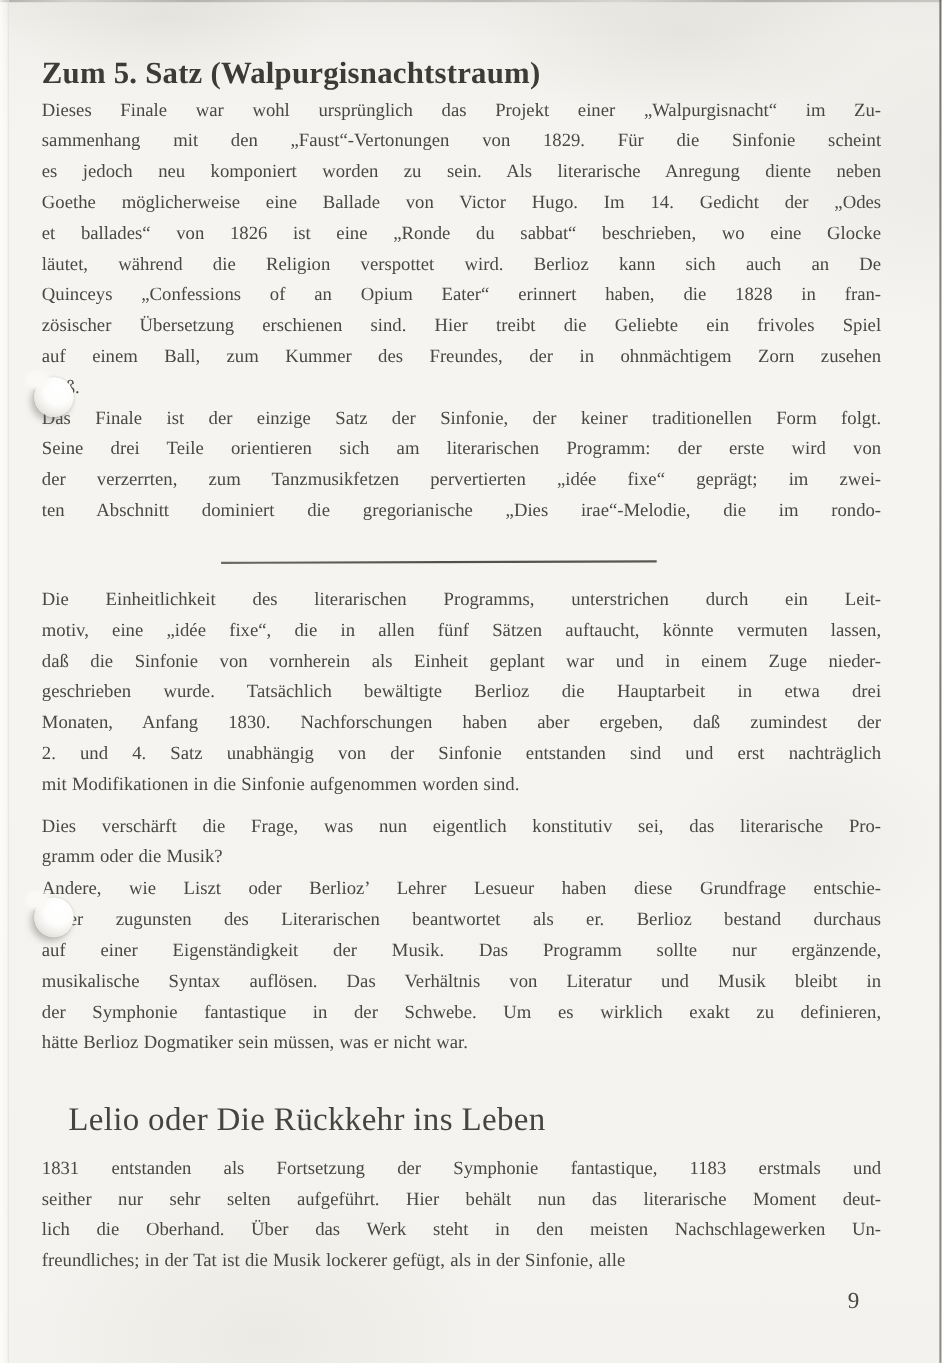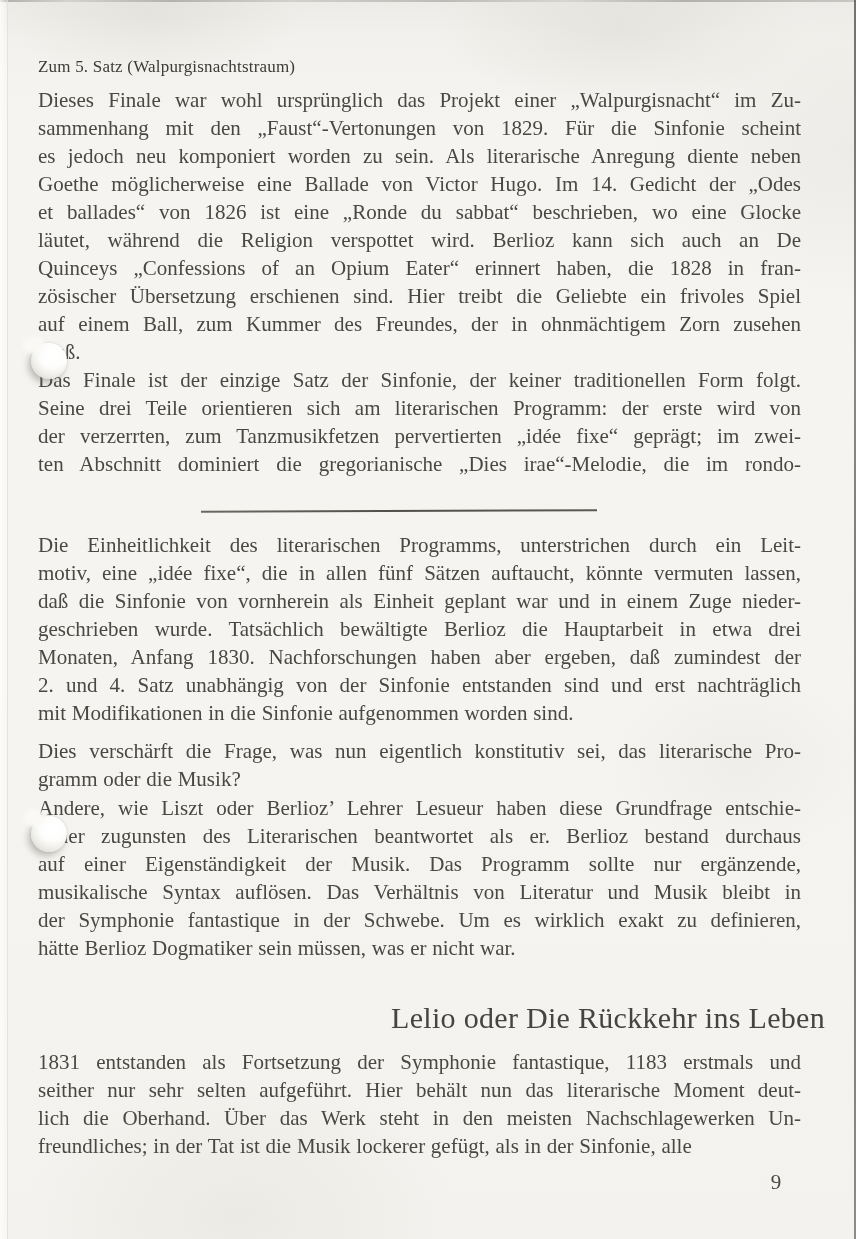--- a/index.html
+++ b/index.html
@@ -28,36 +28,36 @@
     background:linear-gradient(90deg,#8f8d88 0%,#c9c7c2 8%,#9a9893 20%,#c4c2bd 34%,#a3a19c 52%,#cfcdc8 66%,#989691 80%,#b5b3ae 100%);
     opacity:.65;}
   .scan-edge-right{position:absolute;top:0;right:0;width:2px;height:1239px;
     background:linear-gradient(180deg,#5d5c58 0%,#787672 30%,#5f5e5a 60%,#7b7975 100%);
     opacity:.85;}
   .scan-edge-left{position:absolute;top:0;left:0;width:7px;height:1239px;
     background:linear-gradient(90deg,rgba(255,255,255,.75),rgba(255,255,255,.25));
     border-right:1px solid rgba(200,197,190,.45);}
   .textcol{position:absolute;left:38px;width:763px;}
   .h1{
-    font-weight:normal;font-size:17px;line-height:26px;color:#3c3b36;
+    font-weight:bold;font-size:28px;line-height:26px;color:#3c3b36;
     letter-spacing:.2px;
   }
   .para .tline{
-    font-size:21px;height:28px;line-height:28px;
+    font-size:17px;height:28px;line-height:28px;
     text-align:justify;text-align-last:justify;
     word-spacing:.5px;white-space:nowrap0;
   }
   .para .tline.tlast{text-align-last:left;}
   .divider{
     position:absolute;left:201px;top:510px;width:396px;height:2px;
     background:linear-gradient(90deg,#6a6962,#514f49 50%,#5b5953);
     transform:rotate(-.2deg);
   }
   .h2{
-    font-size:30px;line-height:36px;color:#454440;text-align:right;
+    font-size:30px;line-height:36px;color:#454440;text-align:left;
     padding-left:24px;font-weight:normal;letter-spacing:.3px;
   }
   .pagenum{
     position:absolute;left:752px;top:1170px;width:48px;
     font-size:21px;text-align:center;color:#4a4843;
   }
   .hole{
     position:absolute;width:36px;height:36px;border-radius:50%;
     background:radial-gradient(circle at 62% 32%, #ffffff 0%, #fdfdfc 40%, #f0efeb 62%, #dddbd5 84%, #d0cec7 100%);
     box-shadow:-3px 4px 6px rgba(108,105,97,.38), 0 0 2px rgba(160,158,150,.5);

